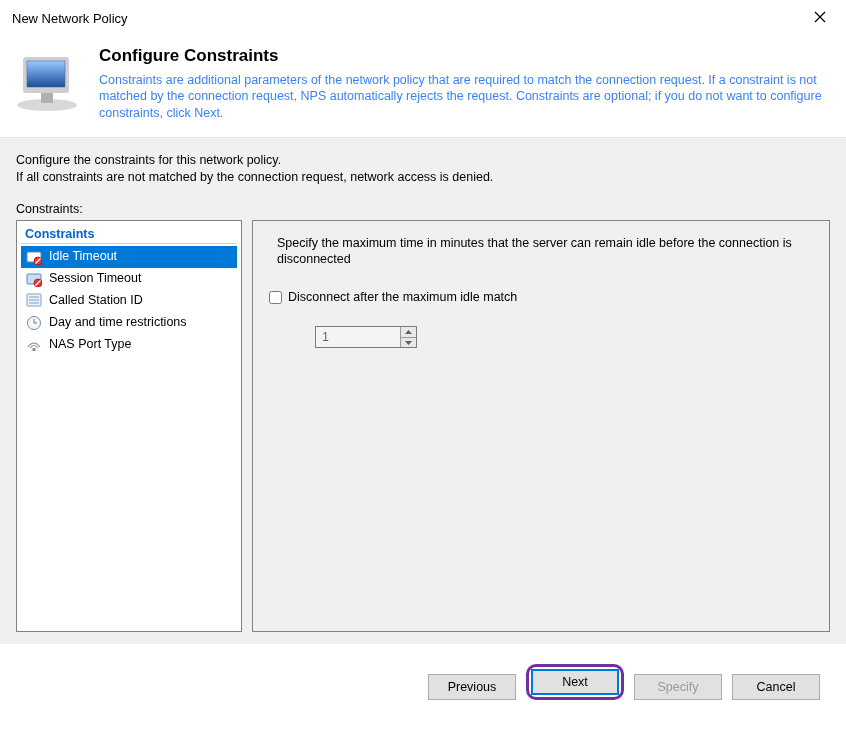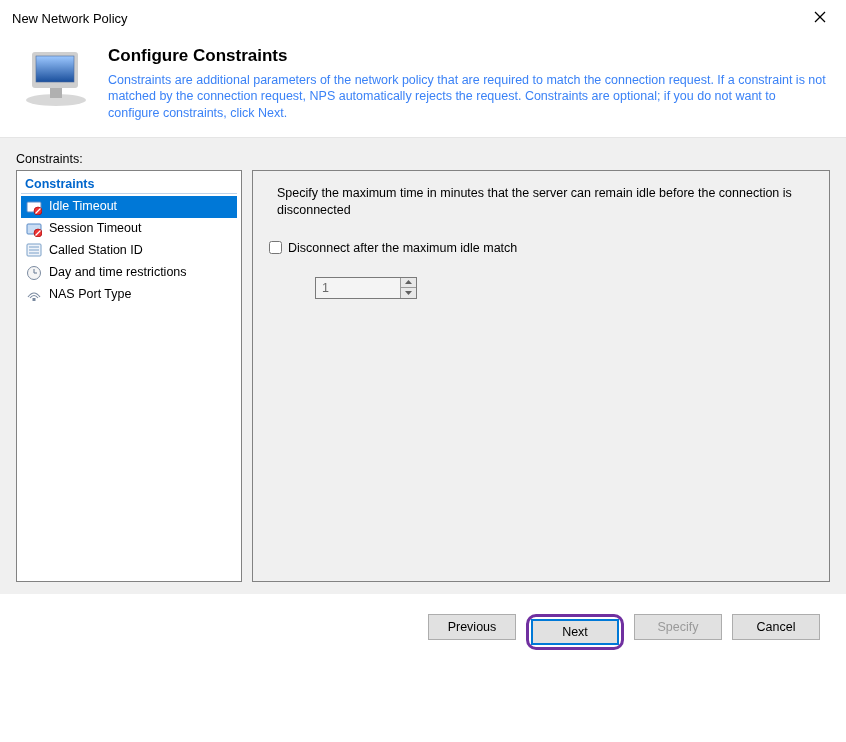--- a/index.html
+++ b/index.html
@@ -26,23 +26,23 @@
   .titlebar-close {
     width: 28px;
     text-align: center;
     cursor: pointer;
   }
   .titlebar-close svg { width: 12px; height: 12px; }
 
   
   .header-region {
     background: #ffffff;
-    padding: 12px 18px 16px 18px;
-    display: flex;
-    align-items: flex-start;
+    padding: 12px 18px 16px 9px;
+    display: flex;
+    align-items: center;
   }
   .header-icon {
     width: 76px;
     height: 64px;
     flex-shrink: 0;
     display: flex;
     align-items: center;
     justify-content: center;
   }
   .header-text { padding-left: 14px; }
@@ -175,21 +175,21 @@
   }
   .spinner-btn:first-child { border-bottom: 1px solid #9a9a9a; }
   .spinner-btn svg { display: block; }
 
   
   .footer {
     display: flex;
     justify-content: flex-end;
     padding: 20px 26px 0 0;
     gap: 10px;
-    align-items: flex-start;
+    align-items: flex-end;
   }
   .btn {
     width: 88px;
     height: 26px;
     border: 1px solid #adadad;
     background: #e1e1e1;
     font-size: 12.5px;
     font-family: inherit;
     cursor: pointer;
     padding: 0;
@@ -239,20 +239,24 @@
       <rect x="16" y="8" width="38" height="26" fill="none" stroke="#4a6a9a" stroke-width="0.6"></rect>
     </svg>
   </div>
   <div class="header-text">
     <h1 class="header-title">Configure Constraints</h1>
     <p class="header-desc">Constraints are additional parameters of the network policy that are required to match the connection request. If a constraint is not matched by the connection request, NPS automatically rejects the request. Constraints are optional; if you do not want to configure constraints, click Next.</p>
   </div>
 </div>
 
 <div class="body-region">
+  <p class="body-intro">
+    <span>Configure the constraints for this network policy.</span><br>
+    <span>If all constraints are not matched by the connection request, network access is denied.</span>
+  </p>
   <div class="category-label">Constraints:</div>
 
   <div class="panels">
 
     <div class="tree-panel">
       <div class="tree-header">Constraints</div>
 
       <div class="tree-item selected">
         <span class="micon">
           <svg width="16" height="16" viewBox="0 0 16 16">

